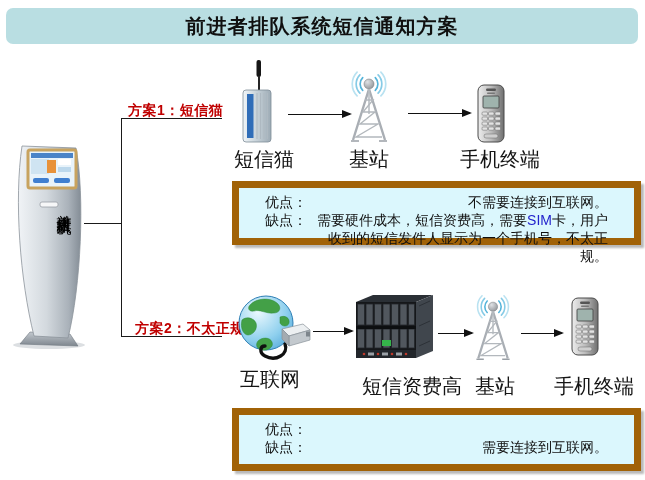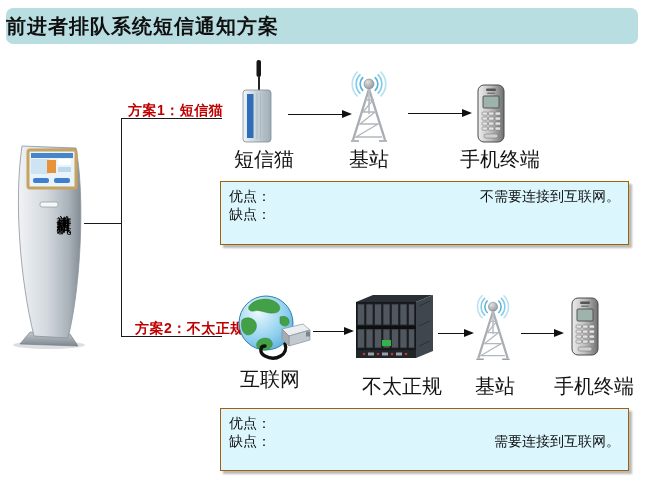--- a/index.html
+++ b/index.html
@@ -3,43 +3,43 @@
 <meta charset="utf-8">
 <style>
   html,body{margin:0;padding:0;background:#fff;}
   #canvas{
     position:relative;width:645px;height:480px;background:#ffffff;overflow:hidden;
     font-family:"Liberation Sans","DejaVu Sans",sans-serif;color:#111;
   }
   .title-bar{
     position:absolute;left:6px;top:8px;width:632px;height:36px;
     background:#b9dee2;border-radius:7px;
-    display:flex;align-items:center;
+    display:flex;align-items:center;justify-content:center;
     font-size:20px;font-weight:bold;letter-spacing:1px;color:#101010;
   }
   .scheme-tag{
     position:absolute;color:#c00000;font-weight:bold;font-size:14px;
     letter-spacing:0.5px;white-space:nowrap;
   }
   .hline{position:absolute;height:1px;background:#1a1a1a;}
   .vline{position:absolute;width:1px;background:#1a1a1a;}
   .arrow{position:absolute;height:0;border-top:1px solid #111;}
   .arrow::after{
     content:"";position:absolute;right:-2px;top:-5px;width:0;height:0;
     border-left:10px solid #111;border-top:4px solid transparent;border-bottom:4px solid transparent;
   }
   .node-label{
     position:absolute;font-size:20px;color:#151515;text-align:center;white-space:nowrap;
   }
   .icon{position:absolute;}
   .info-box{
-    position:absolute;left:220px;width:409px;
-    background:#dbf7fd;border:1px solid #a16207;
+    position:absolute;left:232px;width:409px;
+    background:#dbf7fd;border:7px solid #a16207;
     box-shadow:3px 3px 2px #b9b9b9;
-    padding:5px 8px;box-sizing:border-box;
+    padding:5px 26px;box-sizing:border-box;
     font-size:14px;line-height:18px;color:#101010;
   }
   .info-row{display:flex;}
   .info-label{flex:none;width:46px;}
   .info-text{flex:1;text-align:right;}
   .hl{color:#2222cc;}
   .kiosk-label{
     position:absolute;writing-mode:vertical-rl;text-orientation:upright;
     font-size:15px;letter-spacing:1px;color:#000;font-weight:500;
   }
@@ -163,20 +163,21 @@
   </svg>
   <div class="node-label" style="left:460px;top:146px;width:64px">手机终端</div>
 
   <div class="info-box" style="top:181px;height:64px">
     <div class="info-row">
       <span class="info-label">优点：</span>
       <span class="info-text">不需要连接到互联网。</span>
     </div>
     <div class="info-row">
       <span class="info-label">缺点：</span>
+      <span class="info-text"><span>需要硬件成本，短信资费高，需要</span><span class="hl">SIM</span><span>卡，用户收到的短信发件人显示为一个手机号，不太正规。</span></span>
     </div>
   </div>
 
   <svg class="icon" style="left:238px;top:293px" width="76" height="74" viewBox="0 0 76 74">
     <defs>
       <radialGradient id="glG" cx="0.35" cy="0.3" r="0.95">
         <stop offset="0" stop-color="#eaf8fe"></stop>
           <stop offset="0.55" stop-color="#8fd0ee"></stop>
         <stop offset="1" stop-color="#3f9ad2"></stop>
       </radialGradient>
@@ -227,21 +228,21 @@
         <circle cx="22" cy="62" r="1.3"></circle>
       <circle cx="36" cy="62" r="1.3"></circle>
         <circle cx="50" cy="62" r="1.3"></circle>
     </g>
     <g fill="#9aa0a6">
       <rect x="12" y="60.5" width="6" height="3"></rect>
         <rect x="26" y="60.5" width="6" height="3"></rect>
       <rect x="40" y="60.5" width="6" height="3"></rect>
     </g>
   </svg>
-  <div class="node-label" style="left:362px;top:373px;width:62px">不太正规</div>
+  <div class="node-label" style="left:362px;top:373px;width:62px">短信资费高</div>
 
   <div class="arrow" style="left:438px;top:333px;width:34px"></div>
 
   <svg class="icon" style="left:469px;top:292px" width="48" height="70" viewBox="0 0 52 76">
     <path d="M19.7,9.7 A9,9 0 0 0 19.7,22.3" fill="none" stroke="#54b4da" stroke-width="1.7" stroke-linecap="round"></path>
     <path d="M16.9,6.9 A13,13 0 0 0 16.9,25.1" fill="none" stroke="#86cbe6" stroke-width="1.7" stroke-linecap="round"></path>
     <path d="M14.1,4.1 A17,17 0 0 0 14.1,27.9" fill="none" stroke="#b9e2f1" stroke-width="1.7" stroke-linecap="round"></path>
     <path d="M32.3,9.7 A9,9 0 0 1 32.3,22.3" fill="none" stroke="#54b4da" stroke-width="1.7" stroke-linecap="round"></path>
     <path d="M35.1,6.9 A13,13 0 0 1 35.1,25.1" fill="none" stroke="#86cbe6" stroke-width="1.7" stroke-linecap="round"></path>
     <path d="M37.9,4.1 A17,17 0 0 1 37.9,27.9" fill="none" stroke="#b9e2f1" stroke-width="1.7" stroke-linecap="round"></path>

